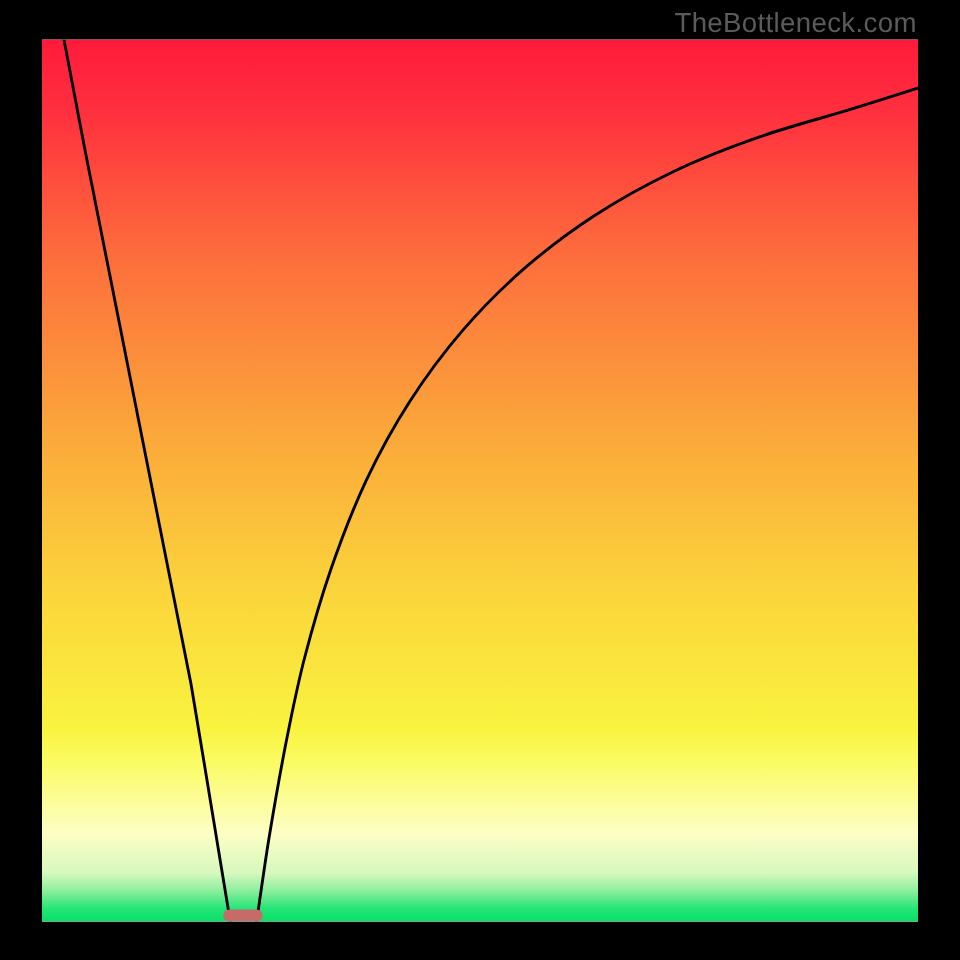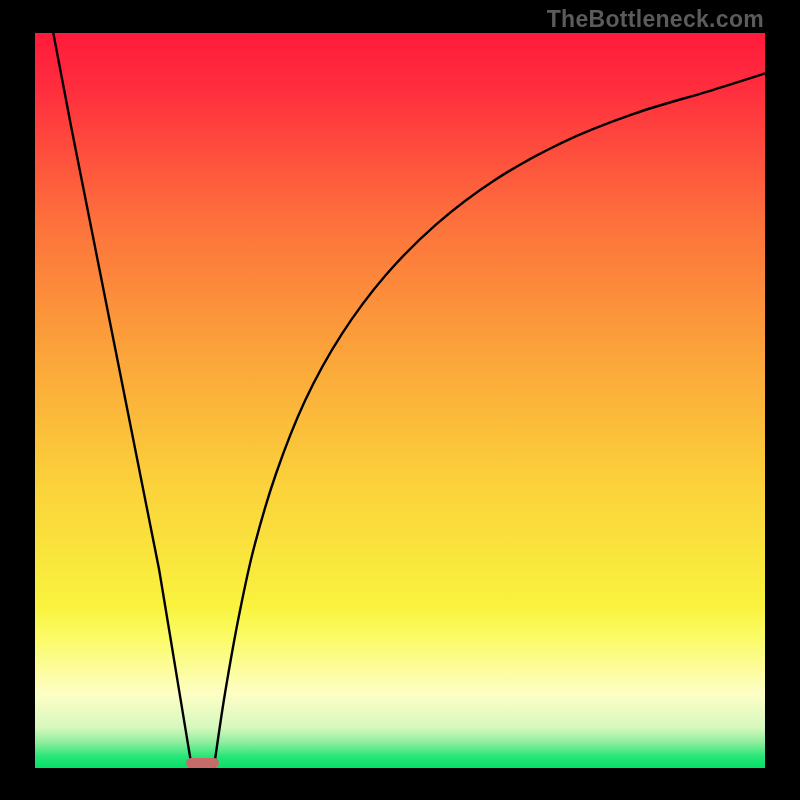--- a/index.html
+++ b/index.html
@@ -34,21 +34,21 @@
   }
   .marker {
     position: absolute;
     background: #c76a6a;
     border-radius: 6px;
   }
   .watermark {
     position: absolute;
     color: #5b5b5b;
     font-size: 23px;
-    font-weight: 700;
+    font-weight: 400;
     letter-spacing: 0.3px;
     white-space: nowrap;
   }
 </style>
 </head>
 <body>
 
 <div class="frame">
 
   <div class="plot" id="plot" style="left: 35px; top: 33px; width: 730px; height: 735px;">

